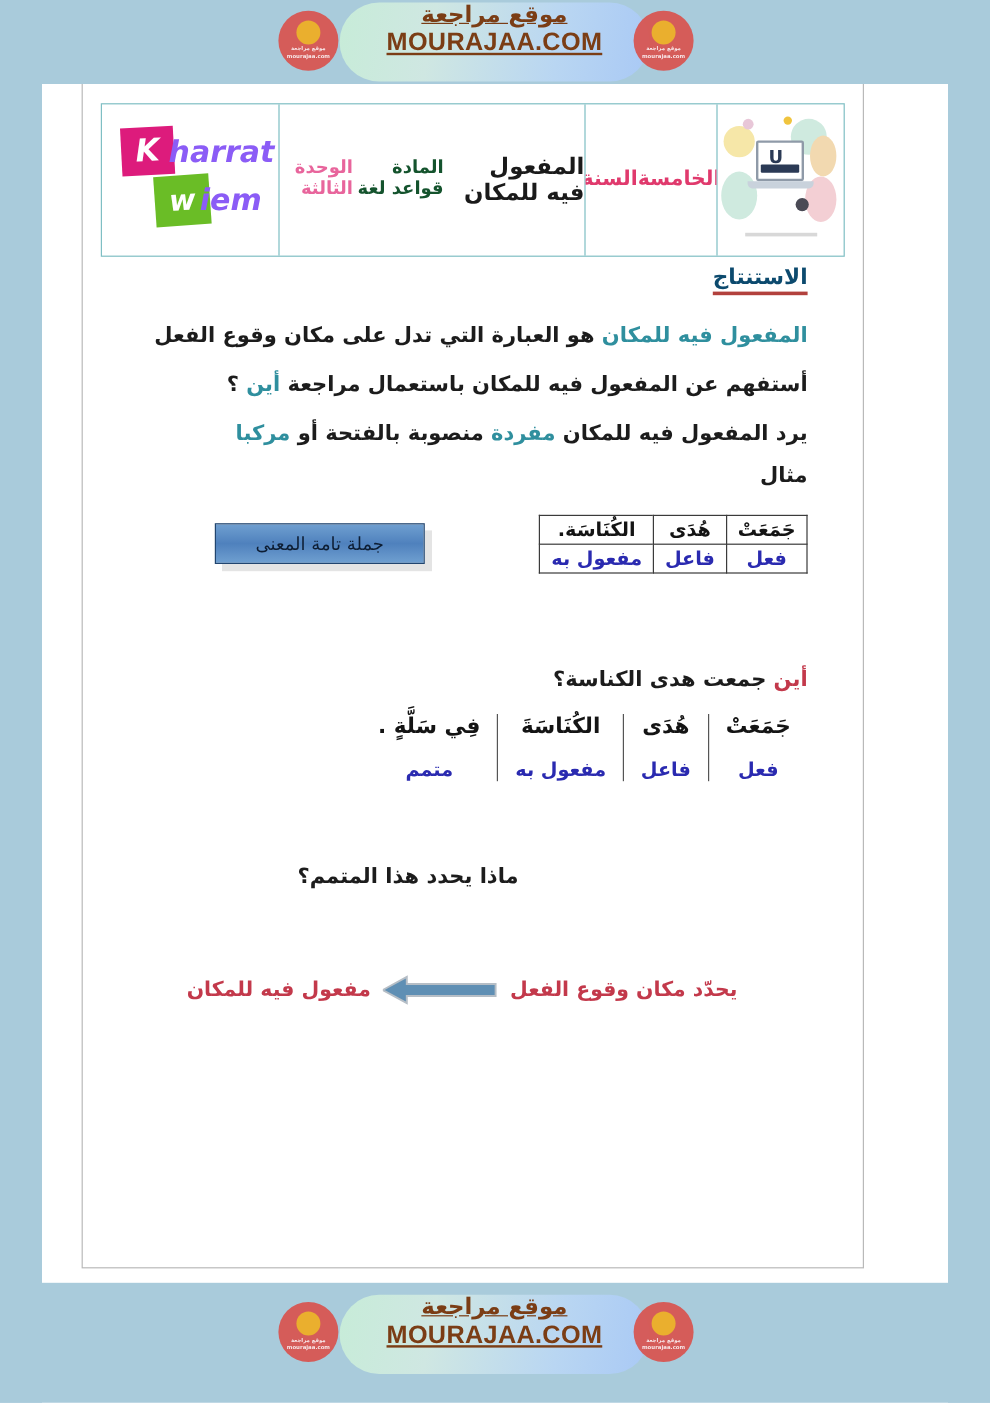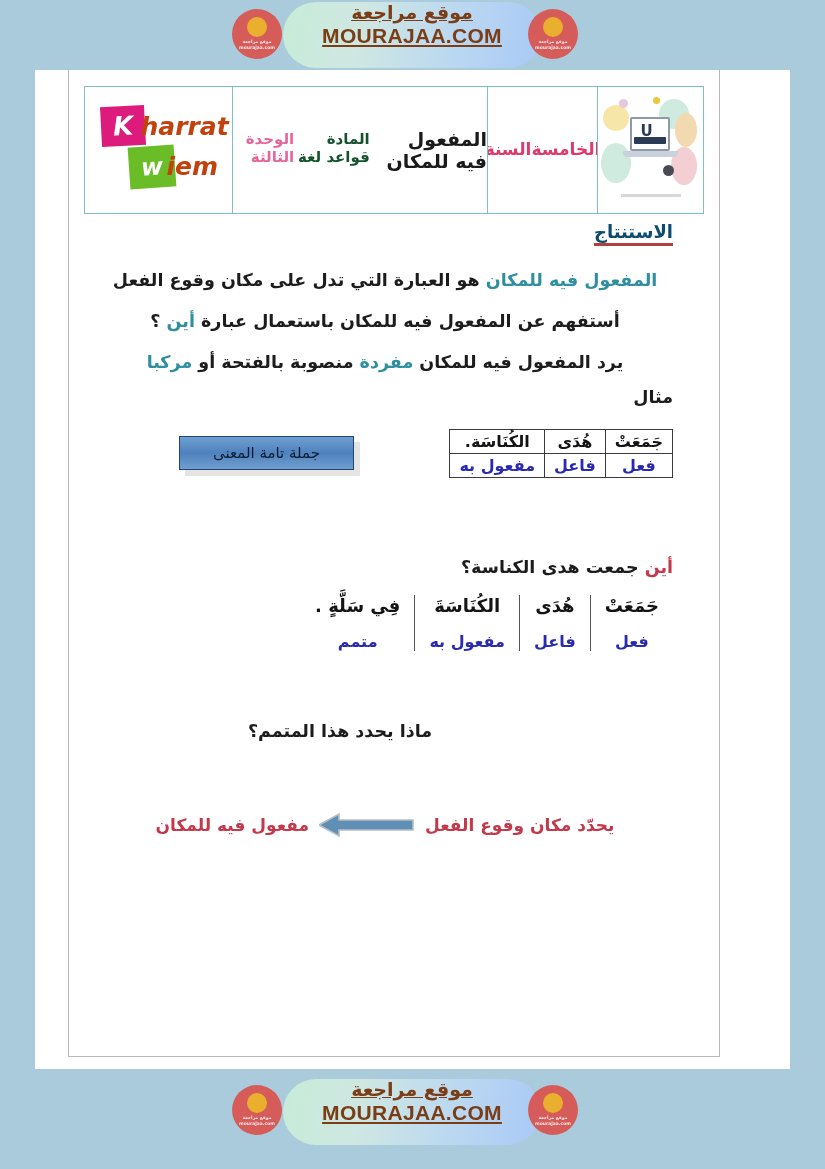--- a/index.html
+++ b/index.html
@@ -141,21 +141,21 @@
     display: flex; align-items: center; justify-content: center;
     color: #fff; font-style: italic; font-weight: bold;
     font-family: "DejaVu Sans", sans-serif;
   }
   .logo-sq.pink  { left: 8px;  top: 4px;  width: 44px; height: 40px; background: #dd1b7c; transform: rotate(-3deg); font-size: 26px; }
   .logo-sq.green { left: 36px; top: 44px; width: 46px; height: 42px; background: #6abd26; transform: rotate(-4deg); font-size: 24px; }
   .logo-word {
     position: absolute;
     font-family: "DejaVu Sans", sans-serif;
     font-style: italic; font-weight: bold;
-    color: #c2410c;
+    color: #8b5cf6;
   }
   .logo-word.w1 { left: 48px; top: 10px; font-size: 25px; }
   .logo-word.w2 { left: 74px; top: 50px; font-size: 25px; }
 
   
   .t-unit {
     color: #e8659c;
     font-size: 15px;
     font-weight: bold;
     direction: rtl;
@@ -218,21 +218,21 @@
     display: inline-block;
     font-family: "DejaVu Sans", sans-serif;
     font-size: 18px; font-weight: bold; color: #0c4a6e;
     direction: rtl;
     border-bottom: 3px solid #b2413d;
     padding-bottom: 1px;
   }
 
   .rule-line {
     direction: rtl;
-    text-align: center;
+    text-align: right;
     font-family: "DejaVu Sans", sans-serif;
     font-size: 17.5px;
     font-weight: bold;
     color: #1c1c1c;
     padding-right: 48px;
     padding-left: 28px;
     line-height: 2.35;
   }
   .hl-teal { color: #2f8f9e; }
   .hl-red  { color: #c3394b; }
@@ -424,21 +424,21 @@
 
     <div class="heading-row">
       <span class="heading">الاستنتاج</span>
     </div>
 
     <div class="rule-line">
       <span class="hl-teal">المفعول فيه للمكان</span><span> هو العبارة التي تدل على مكان  وقوع الفعل</span>
     </div>
 
     <div class="rule-line">
-      <span>أستفهم عن المفعول فيه للمكان باستعمال عبارة </span><span class="hl-teal">أين</span><span> ؟</span>
+      <span>أستفهم عن المفعول فيه للمكان باستعمال مراجعة </span><span class="hl-teal">أين</span><span> ؟</span>
     </div>
 
     <div class="rule-line">
       <span>يرد المفعول فيه للمكان </span><span class="hl-teal">مفردة</span><span> منصوبة بالفتحة أو </span><span class="hl-teal">مركبا</span>
     </div>
 
     <div class="line-example">مثال</div>
 
     <div class="ex-block">
       <table class="parse-table">

